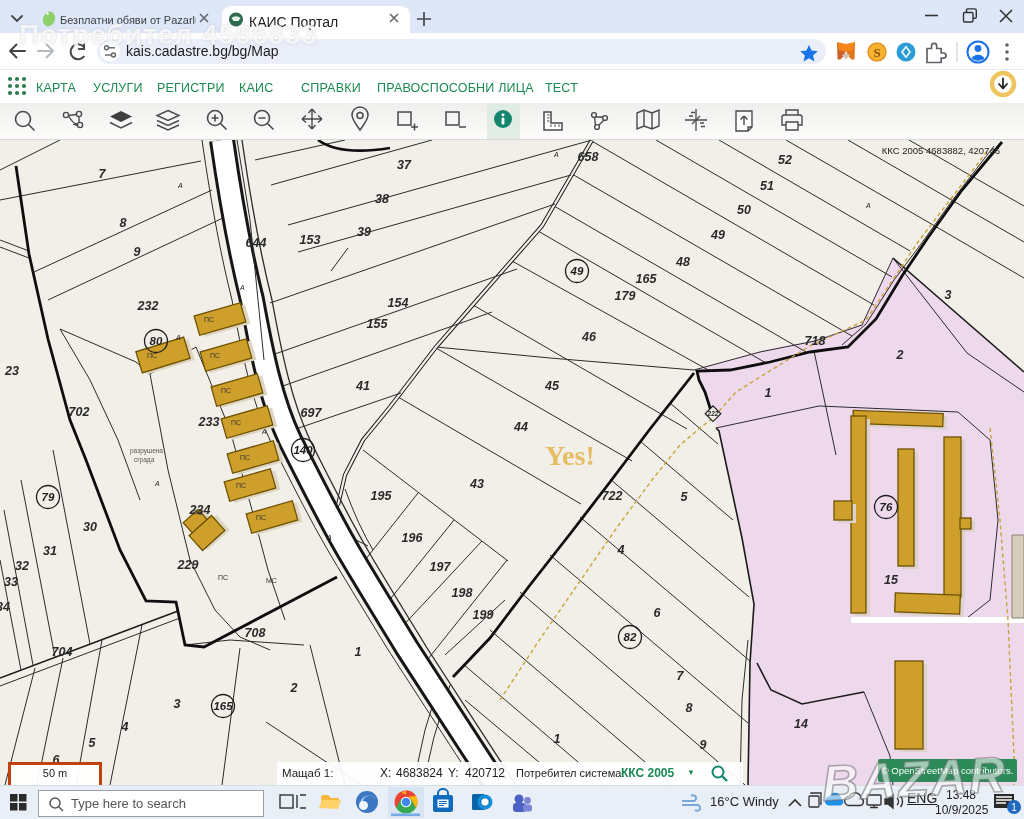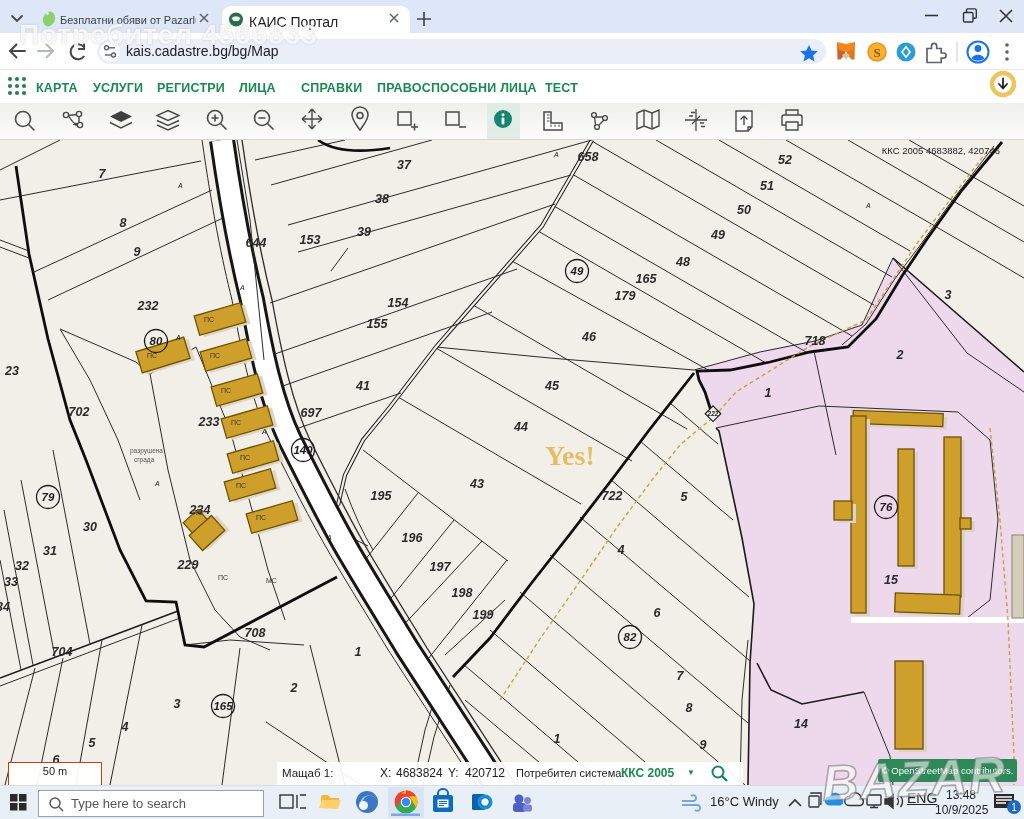--- a/index.html
+++ b/index.html
@@ -10,21 +10,21 @@
 #tab1 { position:absolute; left:36px; top:6px; width:184px; height:27px; }
 #tab1 .ttl { position:absolute; left:24px; top:8px; font-size:11px; color:#3c4043; white-space:nowrap; overflow:hidden; width:136px; }
 #tab2 { position:absolute; left:222px; top:6px; width:188px; height:27px; background:#fff; border-radius:9px 9px 0 0; }
 #tab2 .ttl { position:absolute; left:27px; top:7.5px; font-size:14px; color:#202124; white-space:nowrap; }
 
 #obrow { position:absolute; left:0; top:33px; width:1024px; height:37px; background:#fff; border-bottom:1px solid #e8eaed;padding-left:44px; }
 #pill { position:absolute; left:97px; top:5.5px; width:729px; height:25px; background:#e9eef9; border-radius:13px; }
 #url { position:absolute; left:29px; top:4.5px; font-size:14px; color:#202124; }
 
 #menubar { position:absolute; left:0; top:70px; width:1024px; height:33px; background:#fff; }
-.mi { position:absolute; top:11px; font-size:12.5px; font-weight:bold; color:#1a8a52; letter-spacing:.2px; white-space:nowrap; }
+.mi { position:absolute; top:11px; font-size:12.5px; font-weight:normal; color:#1a8a52; letter-spacing:.2px; white-space:nowrap; }
 
 #toolbar { position:absolute; left:0; top:103px; width:1024px; height:37px; background:linear-gradient(#efefee,#fcfcfb); border-bottom:1px solid #d8d8d6; }
 
 #map { position:absolute; left:0; top:140px; width:1024px; height:645px; background:#f2efe8; }
 
 .stbox { position:absolute; background:rgba(255,255,255,0.95); height:34px; font-size:12px; color:#222; line-height:22px; }
 
 #taskbar { position:absolute; left:0; top:785px; width:1024px; height:34px; background:#e9eff6; border-top:1px solid #d7dee6; }
 #tsearch { position:absolute; left:38px; top:4px; width:226px; height:27px; background:#fff; border:1px solid #9aa0a6; font-size:13px; color:#555; }
 
@@ -110,21 +110,21 @@
           <circle cx="11" cy="16" r="2.1"></circle>
           <circle cx="18" cy="16" r="2.1"></circle>
       <circle cx="4" cy="23" r="2.1"></circle>
           <circle cx="11" cy="23" r="2.1"></circle>
           <circle cx="18" cy="23" r="2.1"></circle>
     </g>
   </svg>
   <div class="mi" style="left:36px">КАРТА</div>
   <div class="mi" style="left:93px">УСЛУГИ</div>
   <div class="mi" style="left:157px">РЕГИСТРИ</div>
-  <div class="mi" style="left:239px">ЛИЦА</div>
+  <div class="mi" style="left:239px">КАИС</div>
   <div class="mi" style="left:301px">СПРАВКИ</div>
   <div class="mi" style="left:377px">ПРАВОСПОСОБНИ ЛИЦА</div>
   <div class="mi" style="left:545px">ТЕСТ</div>
   <svg width="34" height="31" style="position:absolute;left:986px;top:0">
     <circle cx="17" cy="14" r="11" fill="#fff" stroke="#eec45f" stroke-width="4.5"></circle>
     <path d="M17 8.5 v9 M13 14 l4 4.5 4 -4.5" stroke="#222" stroke-width="1.8" fill="none" stroke-linecap="round" stroke-linejoin="round"></path>
   </svg>
 </div>
 
 <div id="toolbar">
@@ -462,21 +462,21 @@
 <text x="554" y="17">А</text>
 <text x="866" y="68">А</text>
 </g>
 <text x="130" y="313" font-size="6.5" fill="#555" font-family="Liberation Sans, sans-serif">разрушена</text>
 <text x="134" y="322" font-size="6.5" fill="#555" font-family="Liberation Sans, sans-serif">сграда</text>
 <text x="545" y="325" font-family="Liberation Serif, serif" font-size="28" font-weight="bold" fill="#e5bd62">Yes!</text>
 <text x="1000" y="14" font-family="Liberation Sans, sans-serif" font-size="9.5" fill="#222" text-anchor="end">ККС 2005 4683882, 420746</text>
 </svg>
 </div>
 
-<div class="stbox" style="left:8px;top:762px;width:94px;height:36px;border:1px solid #c2410c;text-align:center;font-size:11px;line-height:17px;">50 m</div>
+<div class="stbox" style="left:8px;top:762px;width:94px;height:36px;border:3px solid #c2410c;text-align:center;font-size:11px;line-height:17px;">50 m</div>
 <div class="stbox" style="left:277px;top:762px;width:466px;background:rgba(255,255,255,0.93);font-size:12px;">
   <span style="position:absolute;left:5px;font-size:11.5px;">Мащаб 1:</span>
       <span style="position:absolute;left:58px;margin-top:40px;">1554</span>
   <span style="position:absolute;left:103px;">X:</span>
       <span style="position:absolute;left:119px;">4683824</span>
   <span style="position:absolute;left:171px;">Y:</span>
       <span style="position:absolute;left:188px;">420712</span>
   <span style="position:absolute;left:239px;font-size:11px;">Потребител система:</span>
   <b style="position:absolute;left:344px;color:#1a8a52;">ККС 2005</b>
   <span style="position:absolute;left:410px;color:#1a8a52;font-size:8px;">▼</span>

